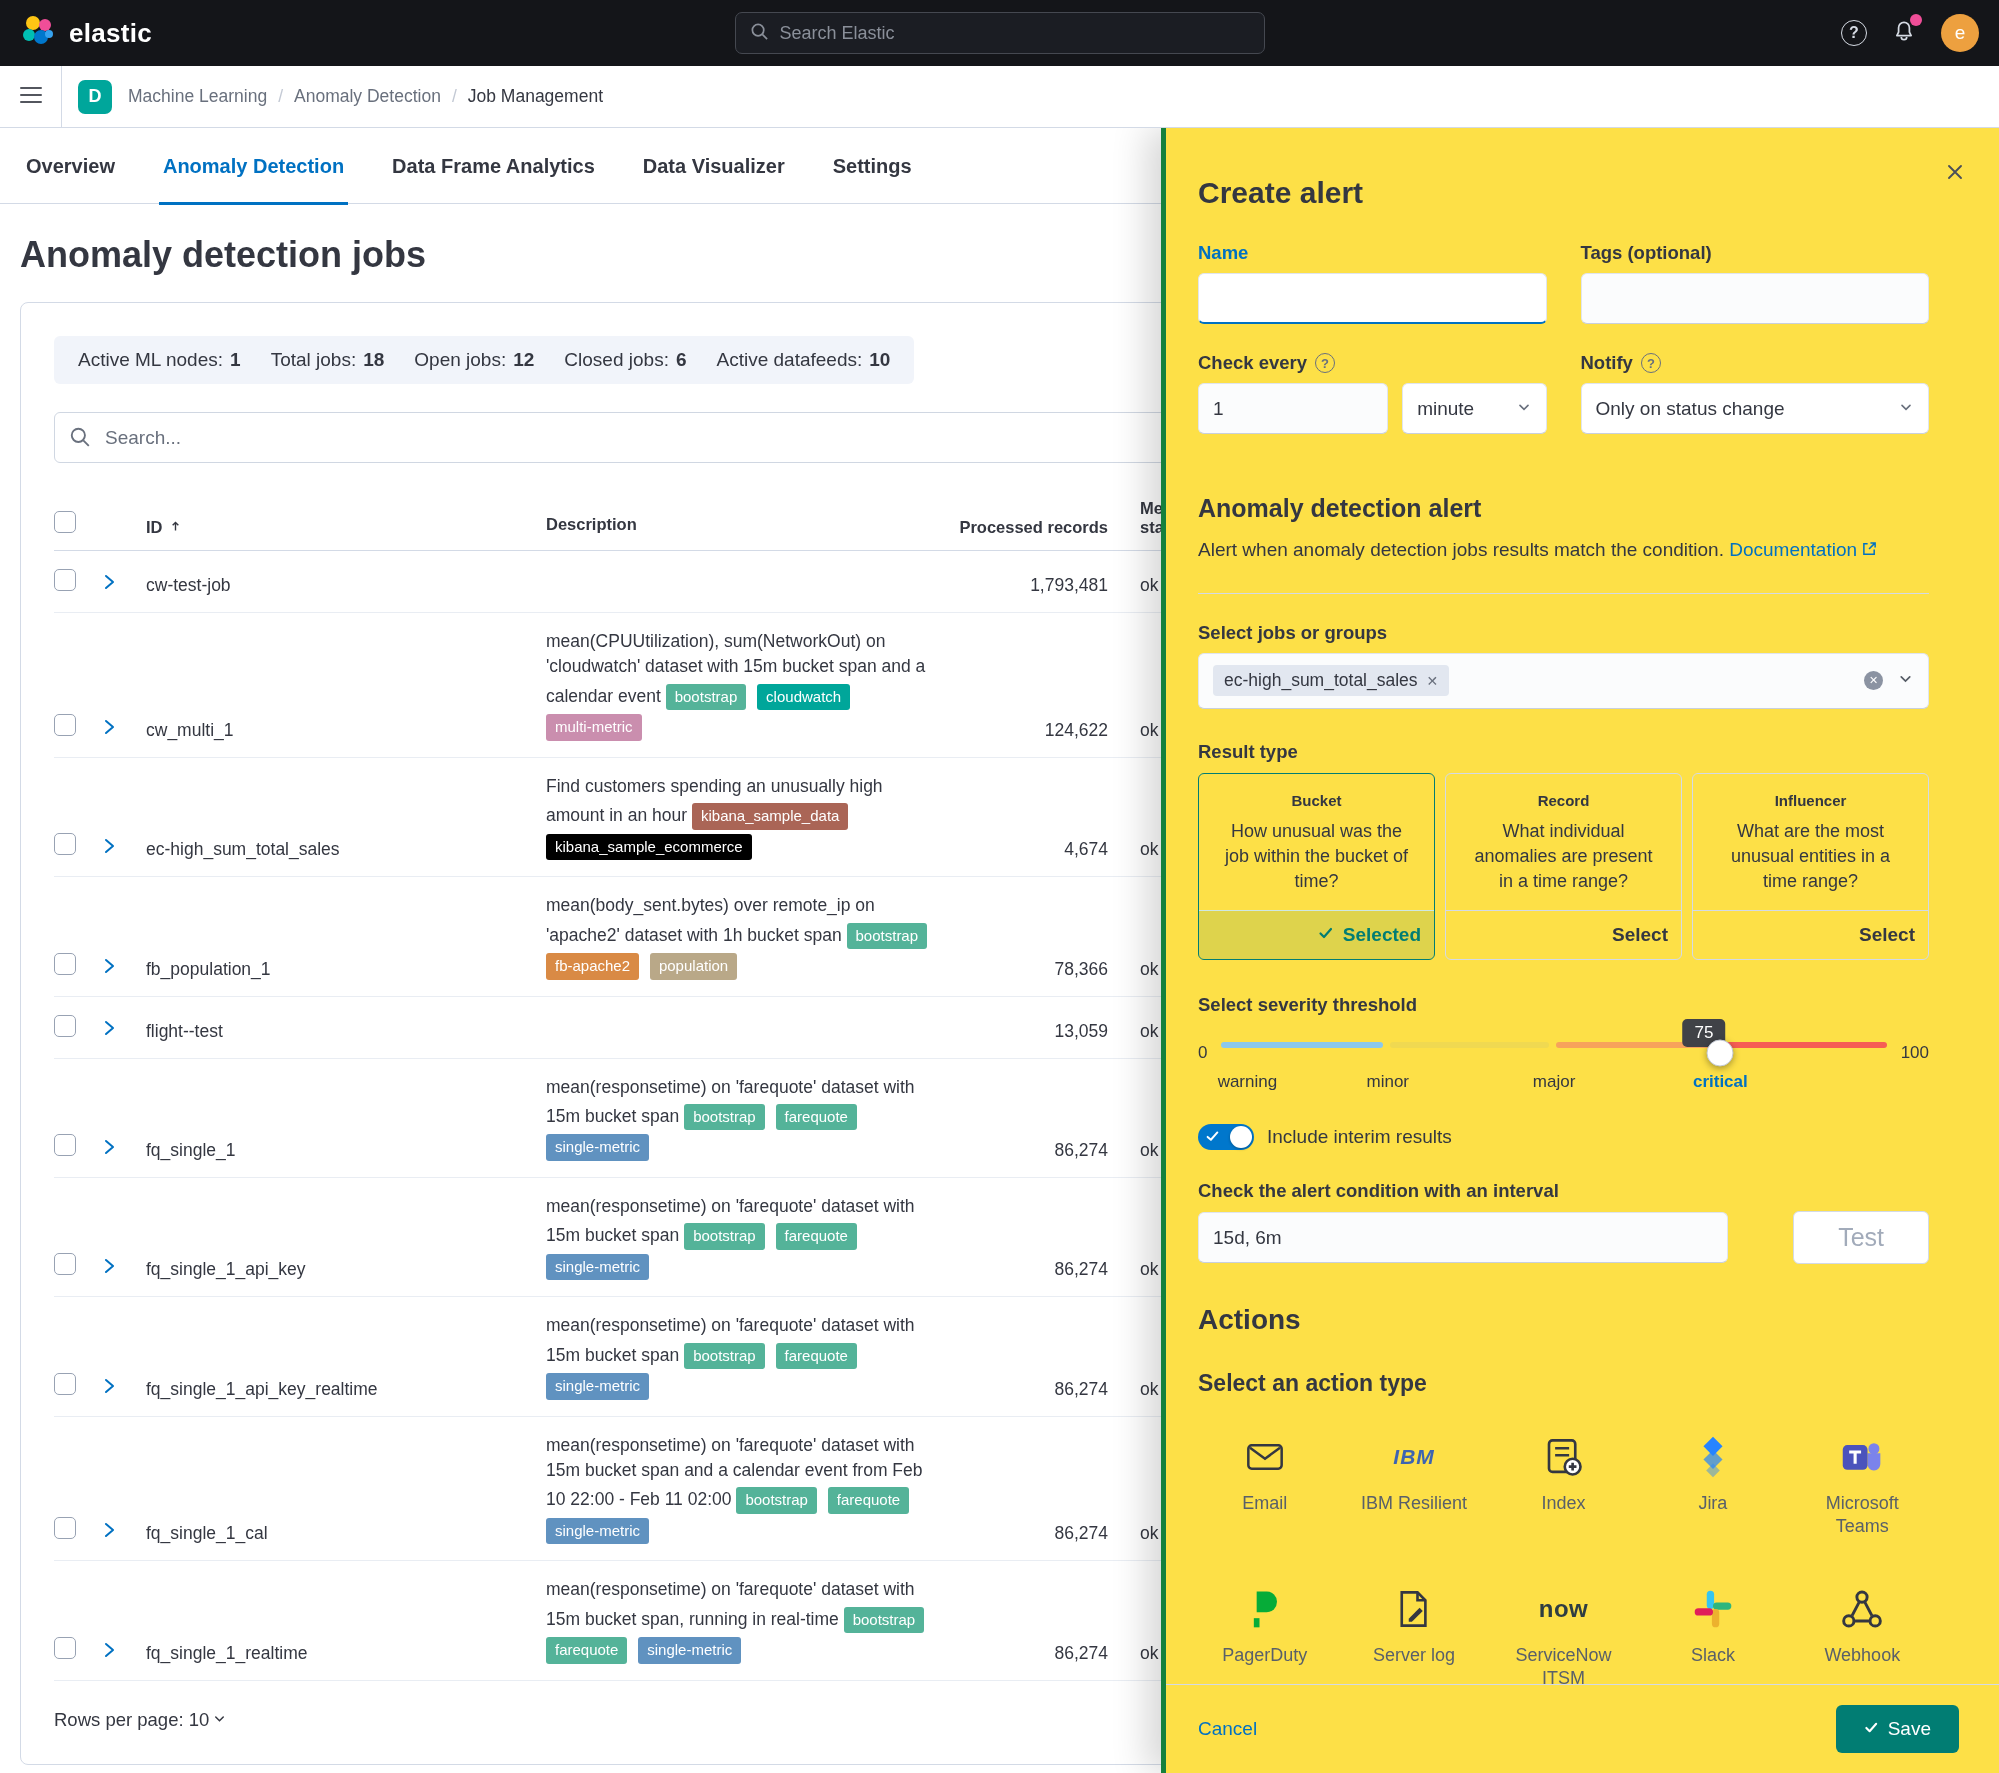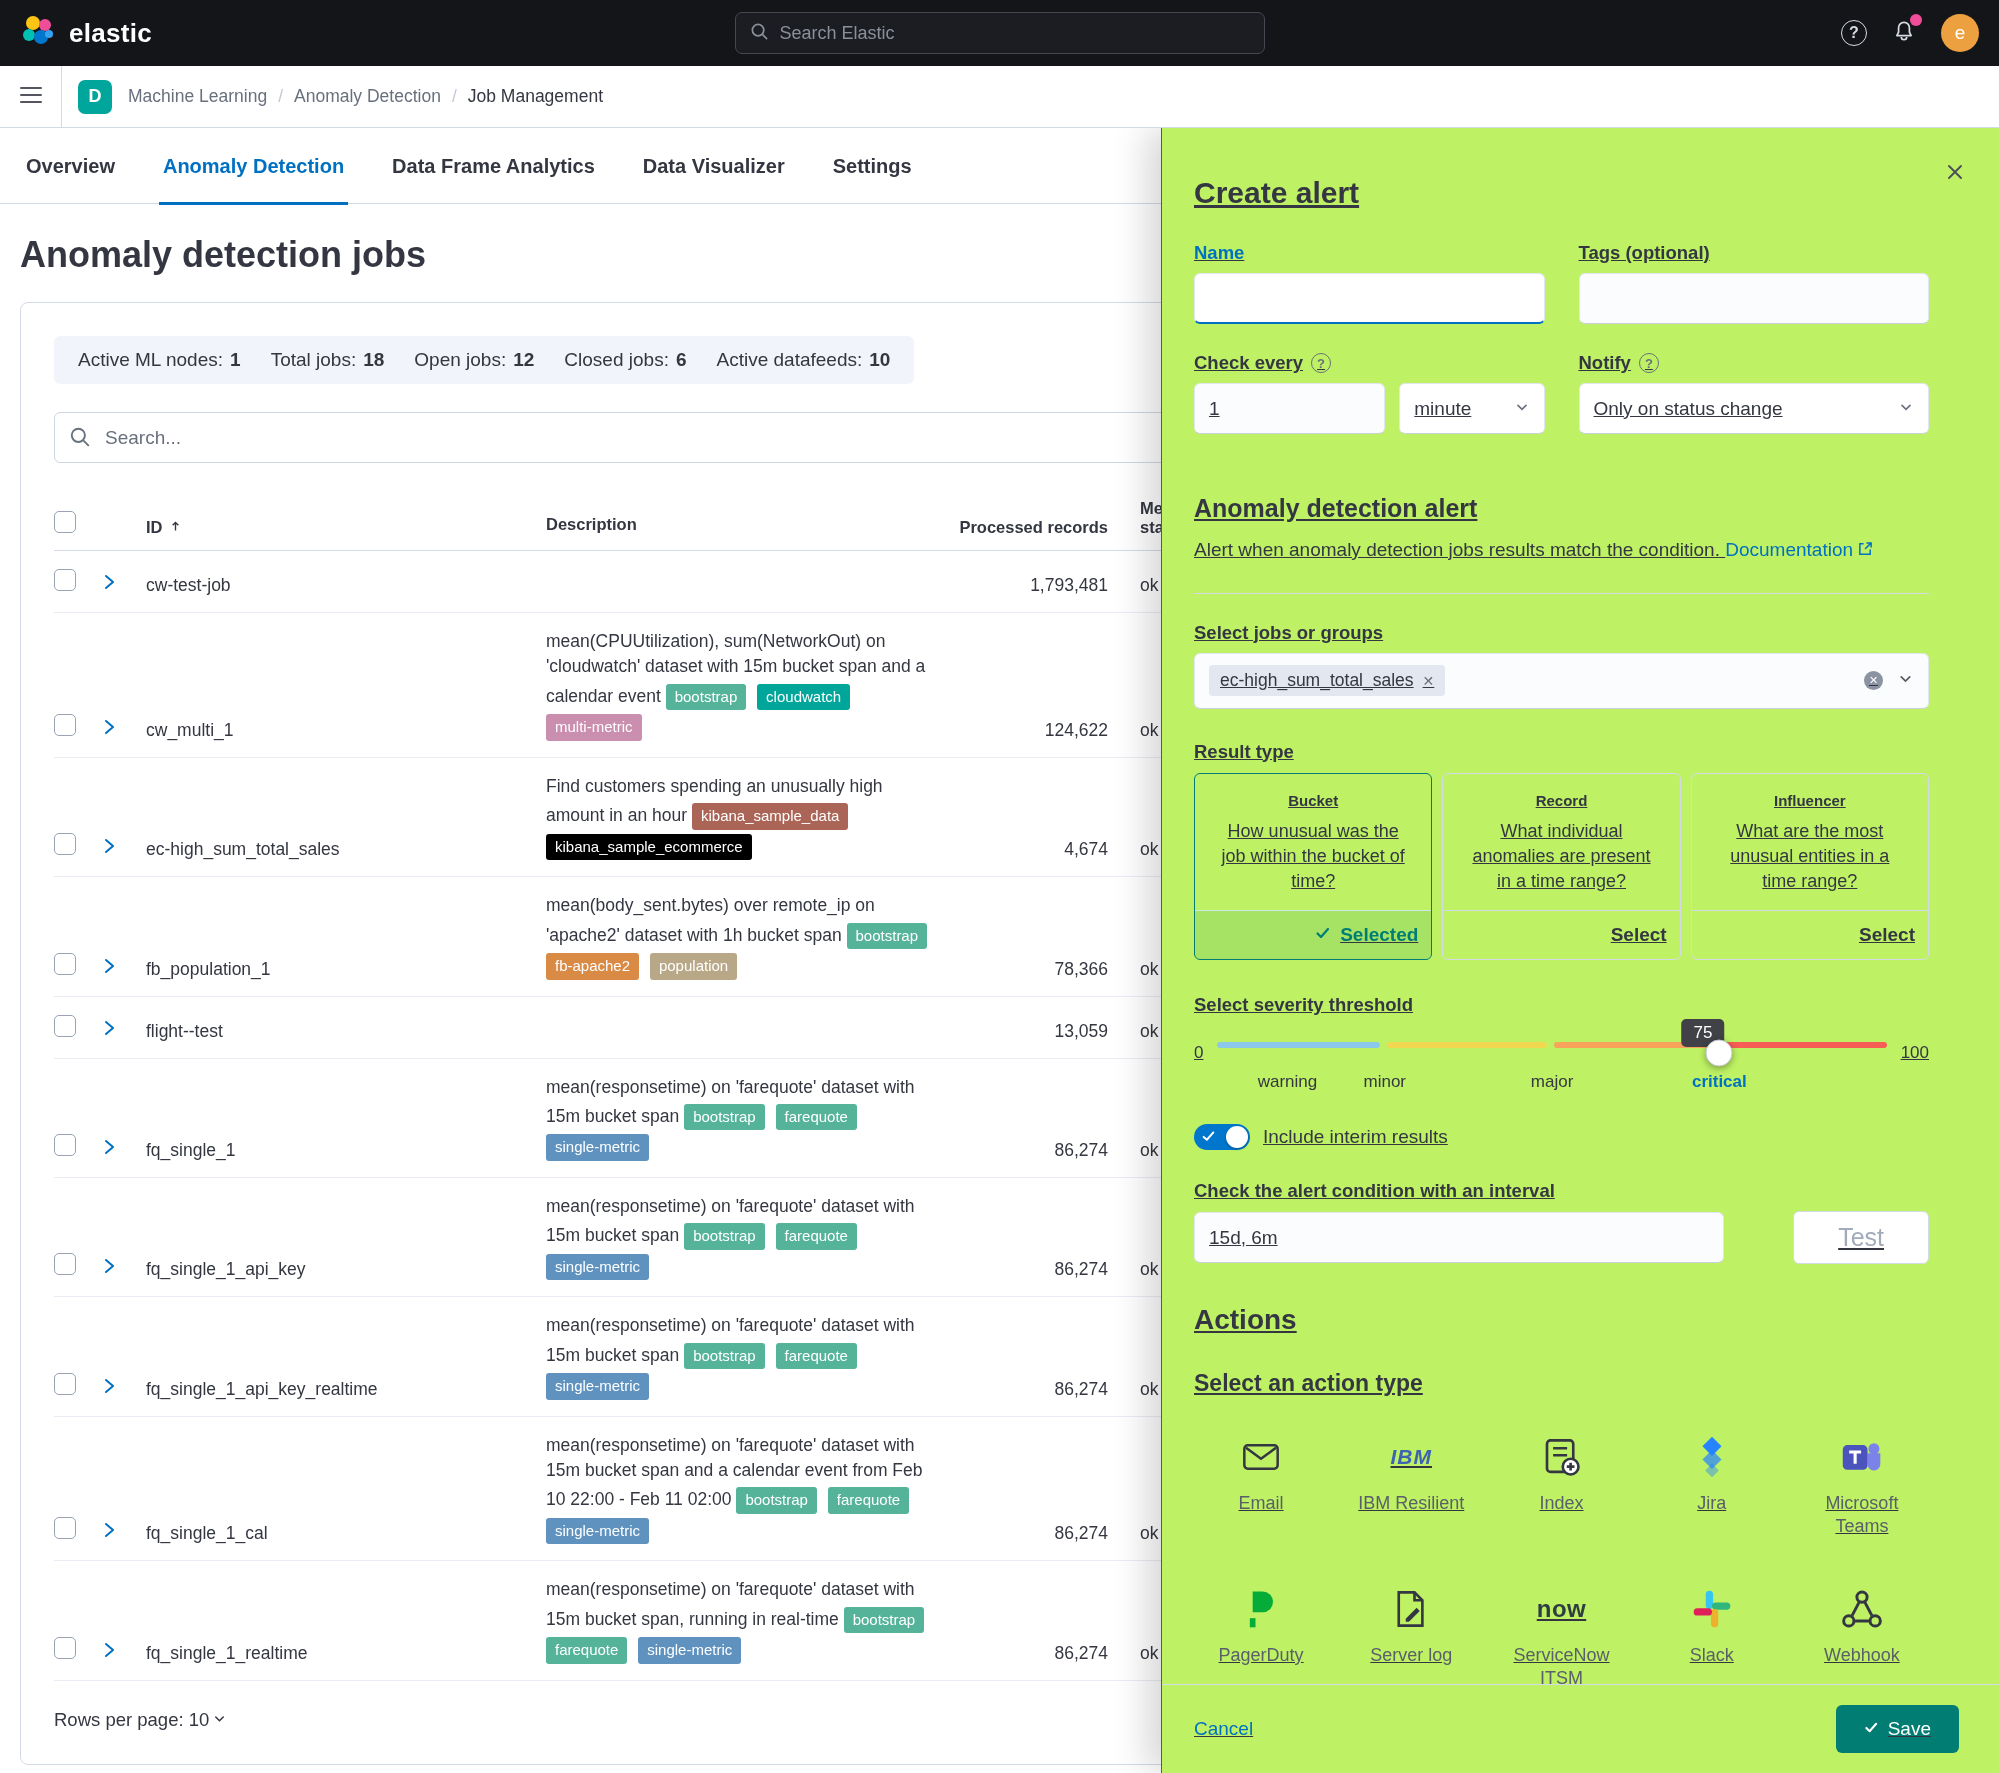--- a/index.html
+++ b/index.html
@@ -51,22 +51,22 @@
   .c-expand { width:46px; padding-top:2px; }
   .c-id { width:400px; padding-right:16px; word-break:break-all; }
   .c-desc { width:410px; padding-right:14px; line-height:1.45; }
   .c-rec { width:160px; text-align:right; padding-right:8px; }
   .c-mem { width:130px; padding-left:24px; }
   .checkbox { display:inline-block; width:22px; height:22px; border:1px solid #98a2b3; border-radius:5px; background:#fff; cursor:pointer; }
   .sort-arrow { margin-left:6px; }
   .badge { display:inline-block; border-radius:3px; padding:2px 9px; font-size:15px; color:#fff; margin:4px 6px 0 0; font-weight:500; white-space:nowrap; line-height:1.5; }
   .pagination { margin-top:28px; display:flex; align-items:center; gap:3px; font-size:18.5px; color:#343741; cursor:pointer; }
   
-  .flyout { position:absolute; top:128px; right:0; bottom:0; width:838px; background:#bef264; z-index:20;
-    border-left:1px solid #15803d; box-shadow:-14px 0 34px rgba(0,0,0,.16); display:flex; flex-direction:column;text-decoration:underline; }
+  .flyout { position:absolute; top:128px; right:0; bottom:0; width:838px; background:#fde047; z-index:20;
+    border-left:5px solid #15803d; box-shadow:-14px 0 34px rgba(0,0,0,.16); display:flex; flex-direction:column; }
   .fly-head { padding:48px 70px 26px 32px; position:relative; }
   .fly-title { font-size:30px; font-weight:600; color:#343741; }
   .fly-close { position:absolute; top:34px; right:34px; cursor:pointer; }
   .fly-body { flex:1; overflow:hidden; padding:6px 70px 0 32px; }
   .form-grid2 { display:grid; grid-template-columns:1fr 1fr; gap:34px; }
   .flabel { font-size:18.5px; font-weight:600; color:#343741; margin-bottom:9px; display:flex; align-items:center; gap:8px; }
   .flabel.focused { color:#0071c2; }
   .qmark { width:20px; height:20px; border-radius:50%; border:1.6px solid #69707d; color:#69707d; font-size:13px; font-weight:700; display:inline-flex; align-items:center; justify-content:center; cursor:pointer; }
   .field { height:51px; width:100%; background:#fbfcfd; border:1px solid #e0e5ee; border-bottom-color:#c9d0dc; border-radius:6px; font-size:19px; color:#343741; padding:0 14px; outline:none; }
   .field.focus { background:#fff; border-bottom:2px solid #0071c2; }
@@ -101,21 +101,21 @@
   .seg2 { left:calc(25% + 2px); width:calc(25% - 7px); }
   .seg3 { left:calc(50% + 2px); width:calc(25% - 7px); }
   .seg4 { left:calc(75% + 2px); width:calc(25% - 2px); }
   .handle { position:absolute; left:75%; top:50%; transform:translate(-50%,-50%); width:27px; height:27px; border-radius:50%;
     background:#fff; border:1px solid #c3c9d4; box-shadow:0 2px 7px rgba(0,0,0,.35); cursor:pointer; z-index:2; }
   .sev-tooltip { position:absolute; left:75%; bottom:17px; transform:translateX(-88%); background:#404247; color:#fff; border-radius:5px; padding:4px 12px; font-size:17px; }
   .ticks-row { display:flex; align-items:flex-start; gap:14px; margin-top:8px; }
   .ticks-row .ph { visibility:hidden; font-size:17px; }
   .ticks { position:relative; flex:1; height:26px; font-size:17px; color:#343741; }
   .tick { position:absolute; transform:translateX(-50%); white-space:nowrap; }
-  .tick.t0 { left:0.5%; transform:translateX(-12%);margin-left:44px; }
+  .tick.t0 { left:0.5%; transform:translateX(-12%); }
   .tick.t1 { left:25%; }
   .tick.t2 { left:50%; }
   .tick.t3 { left:75%; color:#0071c2; font-weight:600; cursor:pointer; }
   .switch-row { display:flex; align-items:center; gap:13px; margin-top:26px; }
   .switch { position:relative; width:56px; height:26px; border-radius:13px; background:#0077cc; cursor:pointer; flex:none; }
   .switch .knob { position:absolute; right:2px; top:2px; width:22px; height:22px; border-radius:50%; background:#fff; box-shadow:0 1px 3px rgba(0,0,0,.3); }
   .switch svg { position:absolute; left:8px; top:6px; }
   .switch-label { font-size:19px; }
   .interval-label { margin-top:30px; }
   .interval-row { display:flex; align-items:center; margin-top:4px; }

